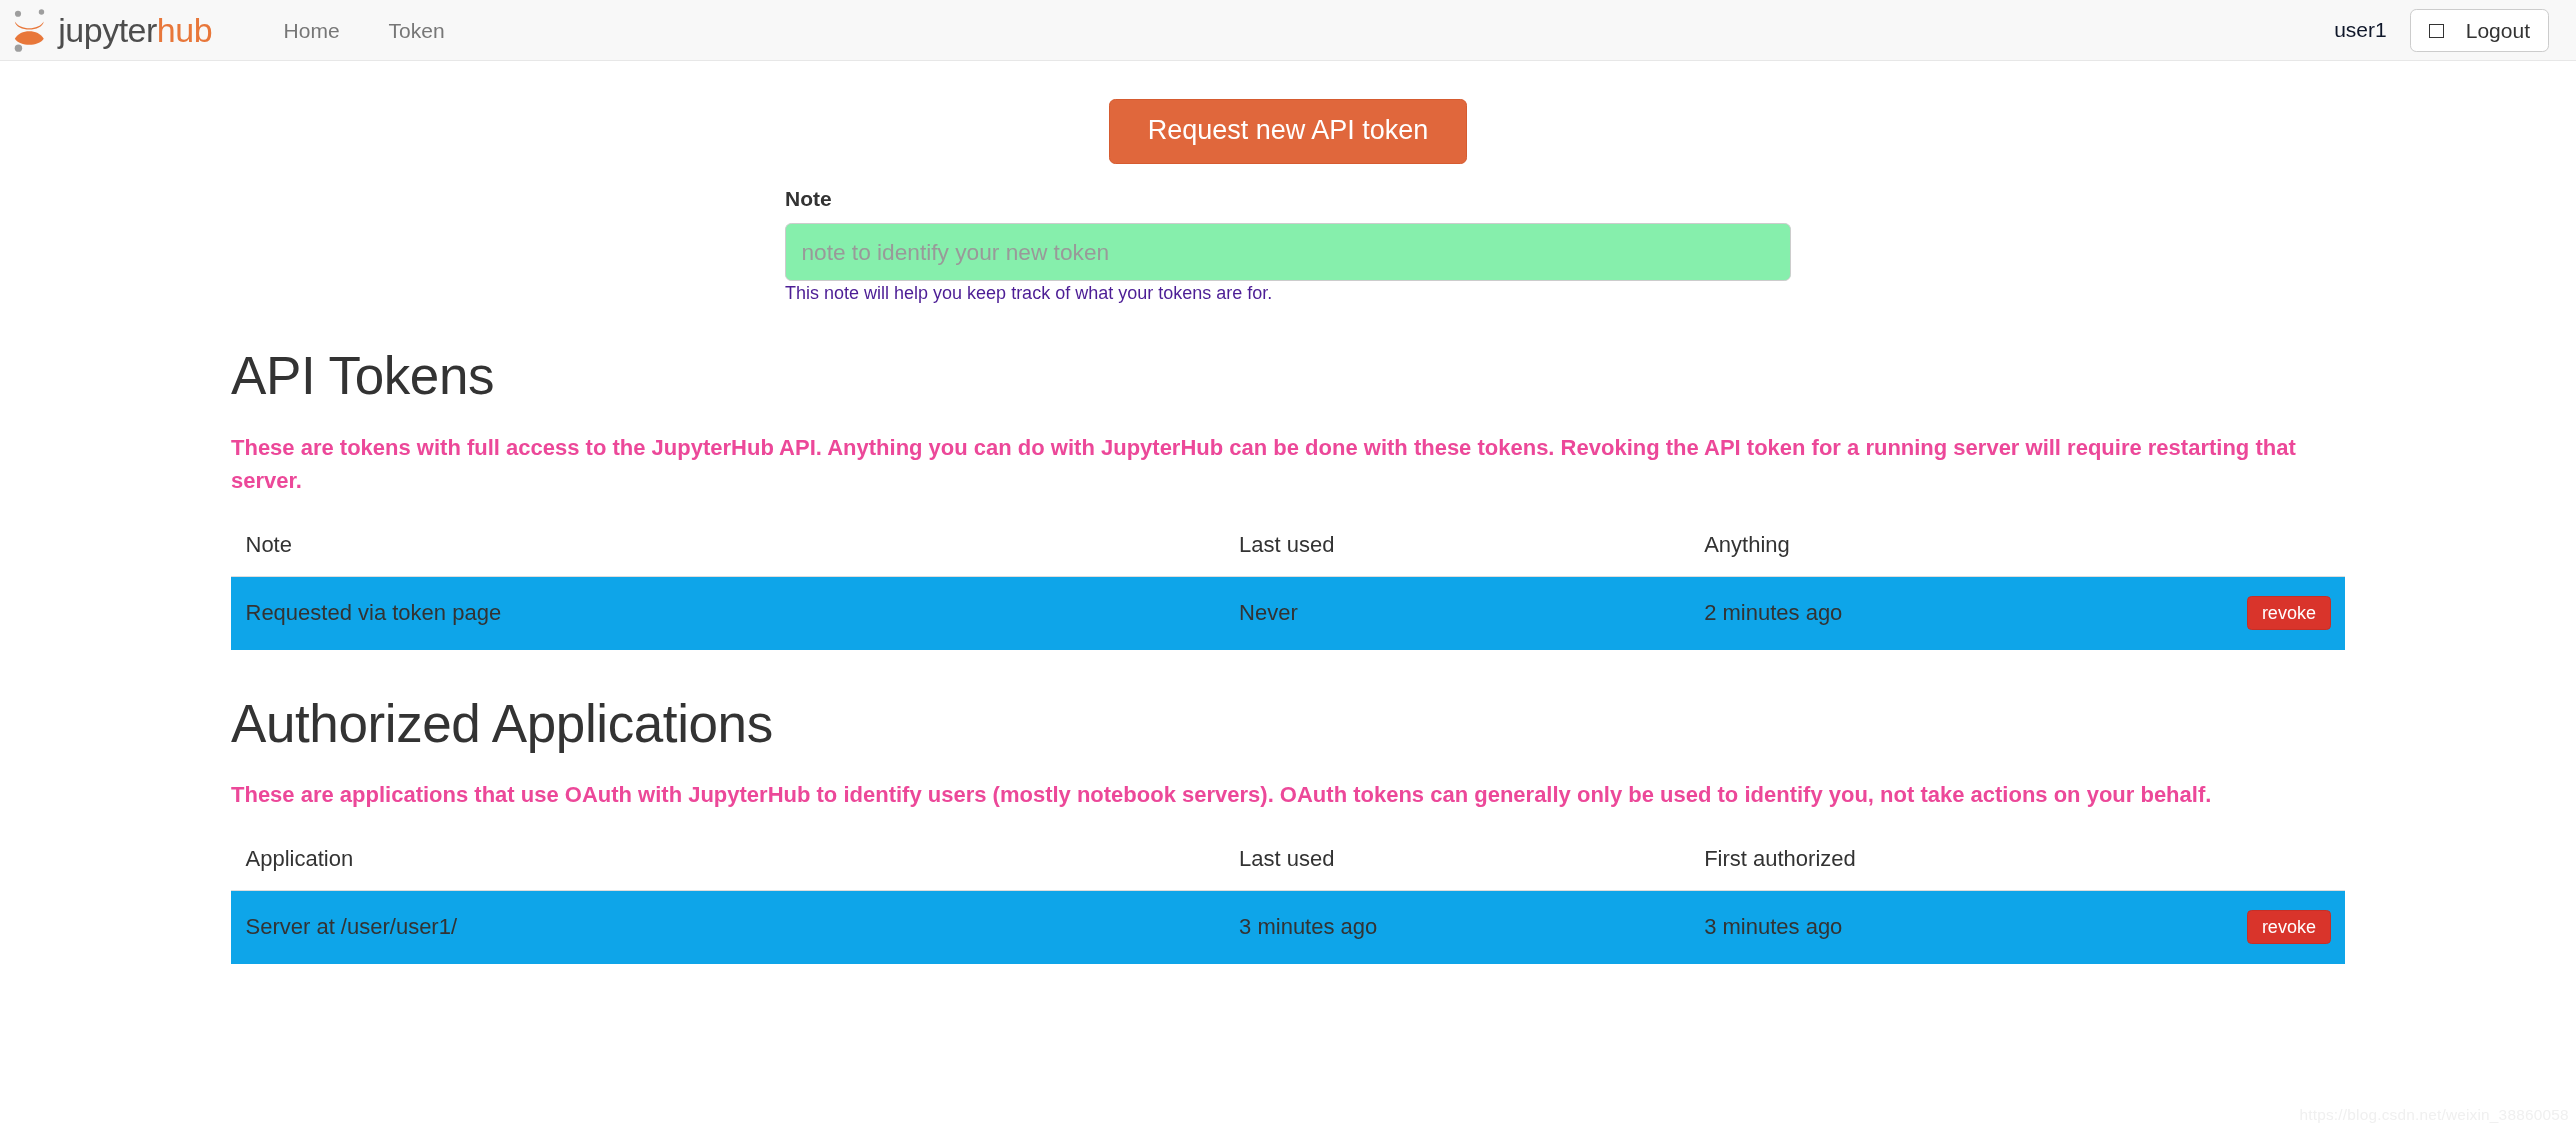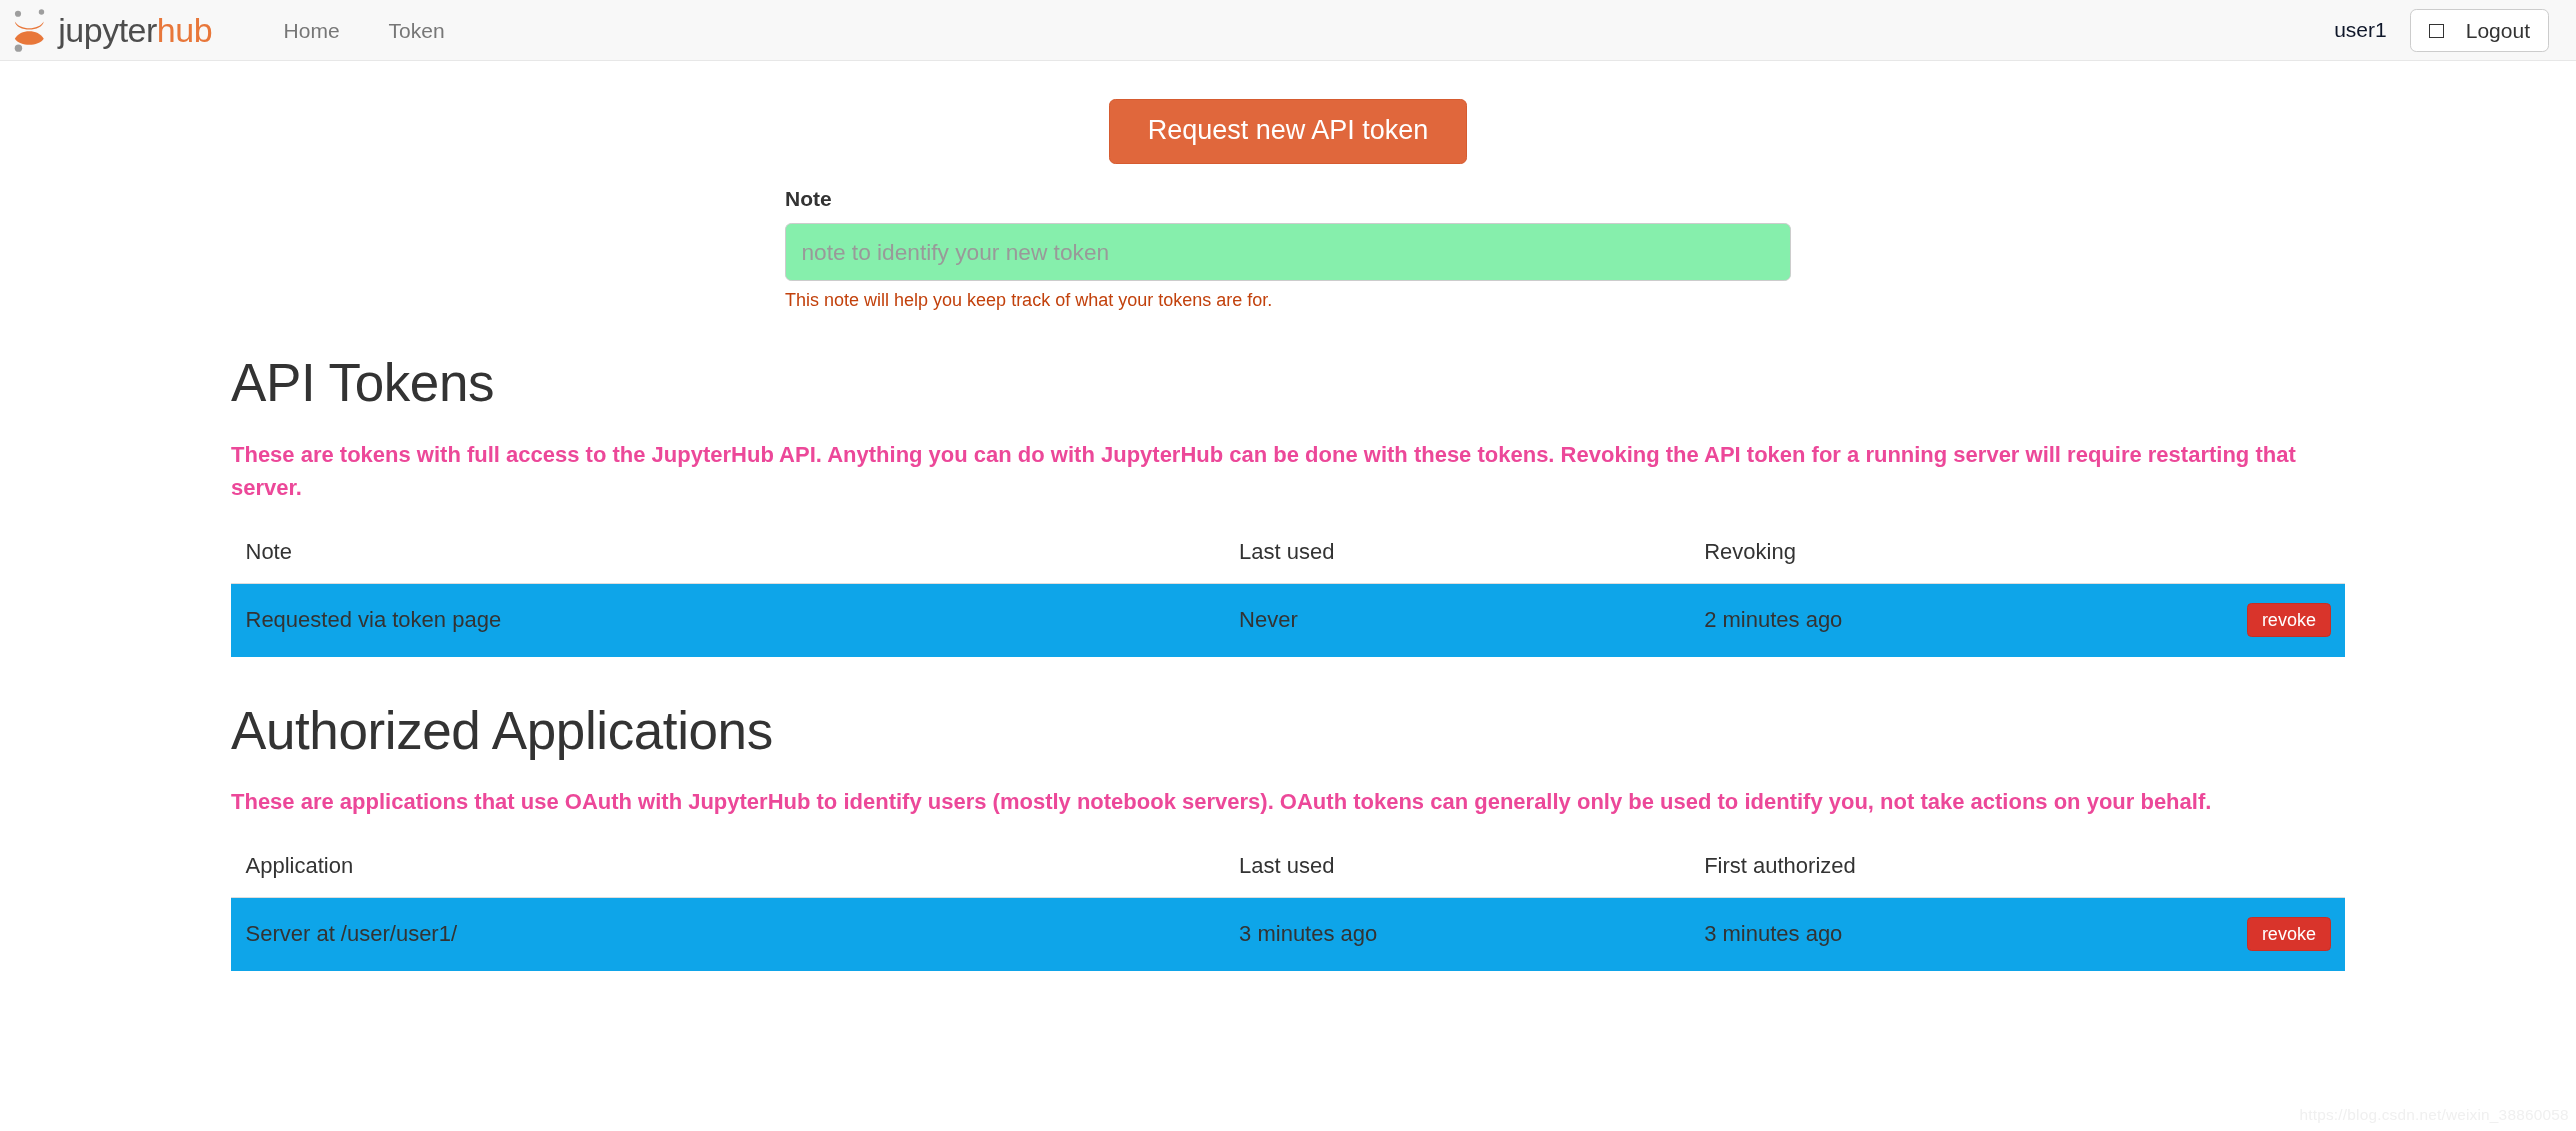--- a/index.html
+++ b/index.html
@@ -148,23 +148,23 @@
     padding: 0 15.4px;
     font-size: 22.7px;
     color: #555555;
     font-family: "Liberation Sans", sans-serif;
     background: #86efac;
     outline: none;
   }
   .form-control::placeholder { color: #999999; opacity: 1; }
   .help-block {
     display: block;
-    margin-top: 9px;
+    margin-top: 2px;
     font-size: 18px;
-    color: #c2410c;
+    color: #4c1d95;
   }
 
   
   .section { margin-top: 45px; }
   .section-first { margin-top: 43px; }
   .section-heading {
     font-size: 53px;
     font-weight: 500;
     color: #333333;
     margin: 0 0 25px 0;
@@ -280,21 +280,21 @@
 
   <div class="section section-first">
     <h1 class="section-heading">API Tokens</h1>
     <p class="section-desc">These are tokens with full access to the JupyterHub API. Anything you can do with JupyterHub can be done with these tokens. Revoking the API token for a running server will require restarting that server.</p>
 
     <table class="data-table">
       <thead>
         <tr>
           <th class="col-main">Note</th>
           <th class="col-used">Last used</th>
-          <th class="col-when">Revoking</th>
+          <th class="col-when">Anything</th>
           <th class="col-act"></th>
         </tr>
       </thead>
       <tbody>
         <tr>
           <td>Requested via token page</td>
           <td>Never</td>
           <td>2 minutes ago</td>
           <td class="cell-action">
             <button class="revoke-btn">revoke</button>

